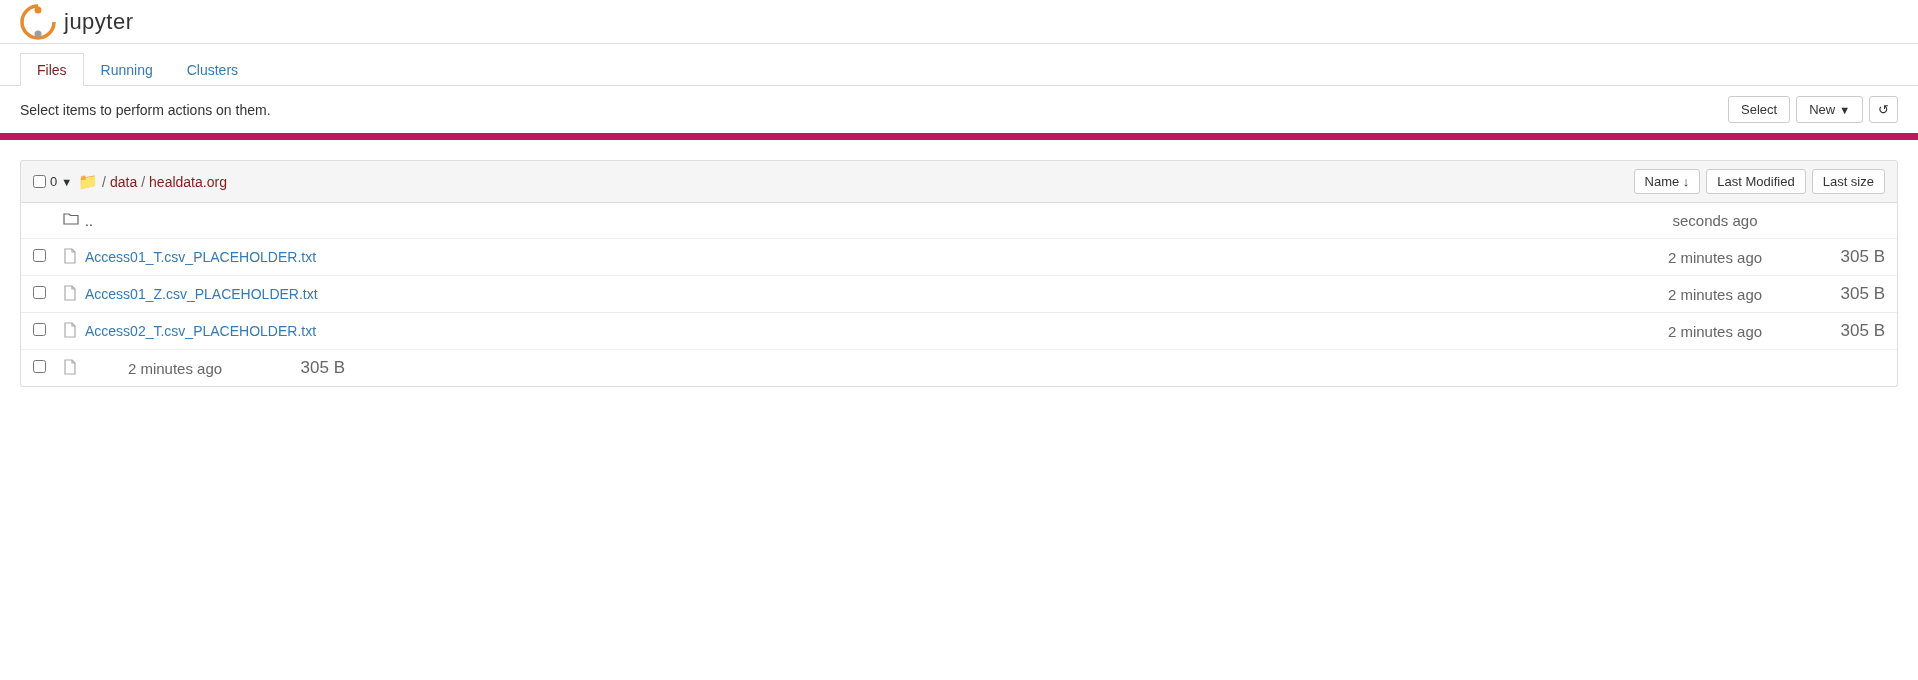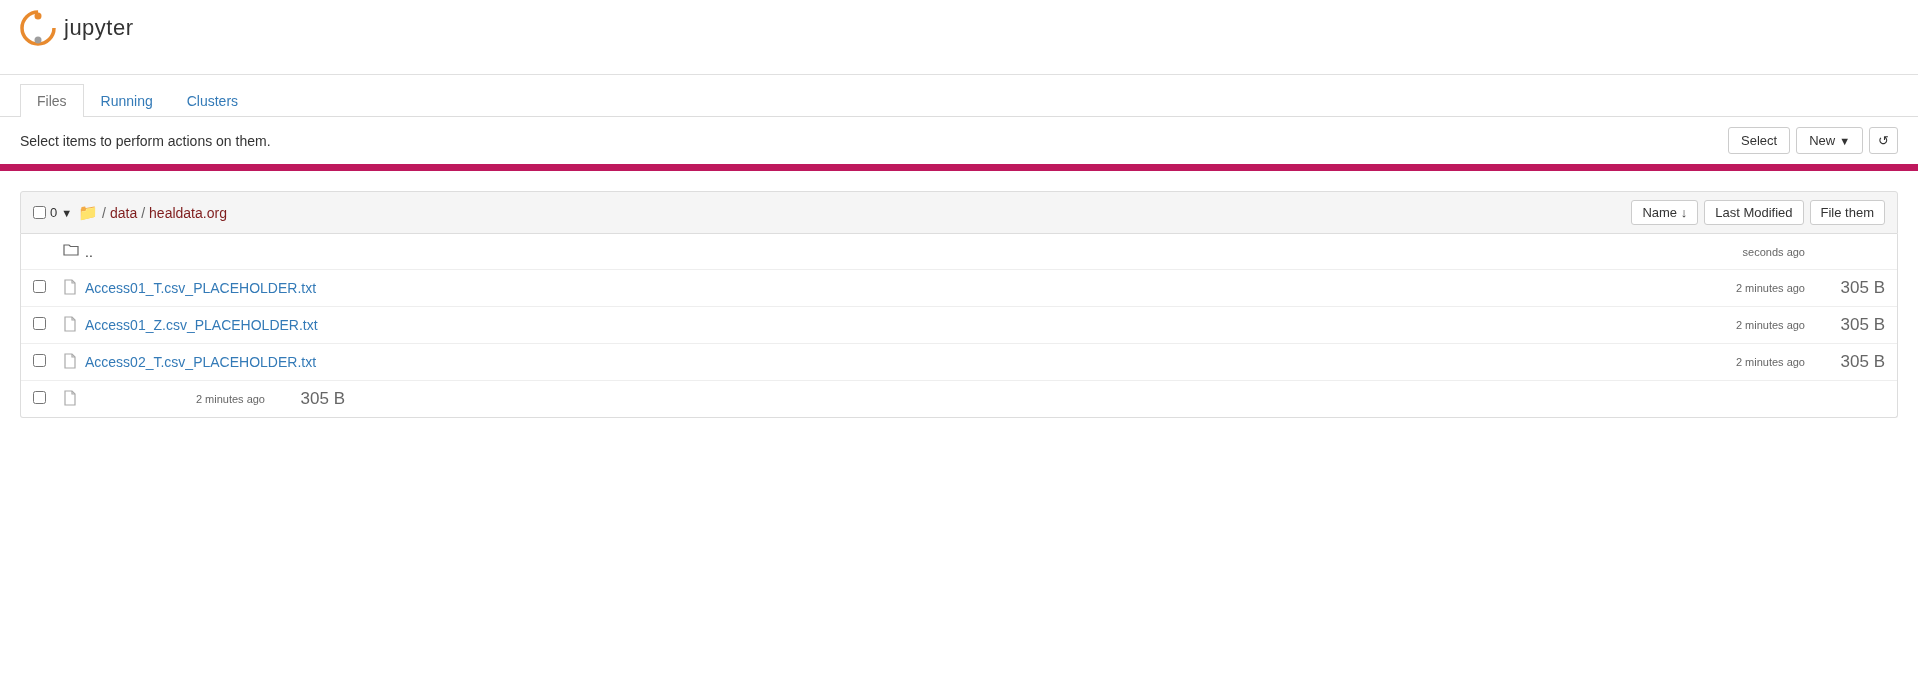--- a/index.html
+++ b/index.html
@@ -6,24 +6,24 @@
     body {
       font-family: "Helvetica Neue", Helvetica, Arial, sans-serif;
       font-size: 14px;
       color: #333;
       background: #fff;
     }
 
     
     .header {
       display: flex;
-      align-items: flex-start;
+      align-items: center;
       padding: 10px 20px;
       border-bottom: 1px solid #e0e0e0;
-      height: 75px;
+      height: 44px;
     }
     .logo-container {
       display: flex;
       align-items: center;
       gap: 8px;
     }
     .logo-icon {
       width: 36px;
       height: 36px;
     }
@@ -46,21 +46,21 @@
       padding: 8px 16px;
       cursor: pointer;
       font-size: 14px;
       color: #337ab7;
       border: 1px solid transparent;
       border-bottom: none;
       margin-bottom: -1px;
       background: transparent;
     }
     .tab.active {
-      color: #737373;
+      color: #7f1d1d;
       background: #fff;
       border-color: #ddd;
       border-bottom-color: #fff;
     }
 
     
     .toolbar {
       display: flex;
       align-items: center;
       justify-content: space-between;
@@ -186,23 +186,23 @@
       color: #337ab7;
       cursor: pointer;
       font-size: 14px;
       text-decoration: none;
     }
     .file-name.parent-name {
       color: #333;
     }
     .file-modified {
       width: 180px;
-      text-align: right;
+      text-align: center;
       color: #666;
-      font-size: 11px;
+      font-size: 15px;
     }
     .file-size {
       width: 80px;
       text-align: right;
       color: #666;
       font-size: 17px;
     }
 
     .dropdown-arrow {
       font-size: 11px;
@@ -269,21 +269,21 @@
       </div>
     </div>
     <div class="breadcrumb-right">
       <button class="col-btn">
         <span>Name ↓</span>
       </button>
       <button class="col-btn">
         <span>Last Modified</span>
       </button>
       <button class="col-btn">
-        <span>File them</span>
+        <span>Last size</span>
       </button>
     </div>
   </div>
 
   <div class="file-table">
 
     <div class="file-row parent">
       <div class="file-check"></div>
       <div class="file-icon">
         <svg width="16" height="16" viewBox="0 0 16 16" fill="none" xmlns="http://www.w3.org/2000/svg">

